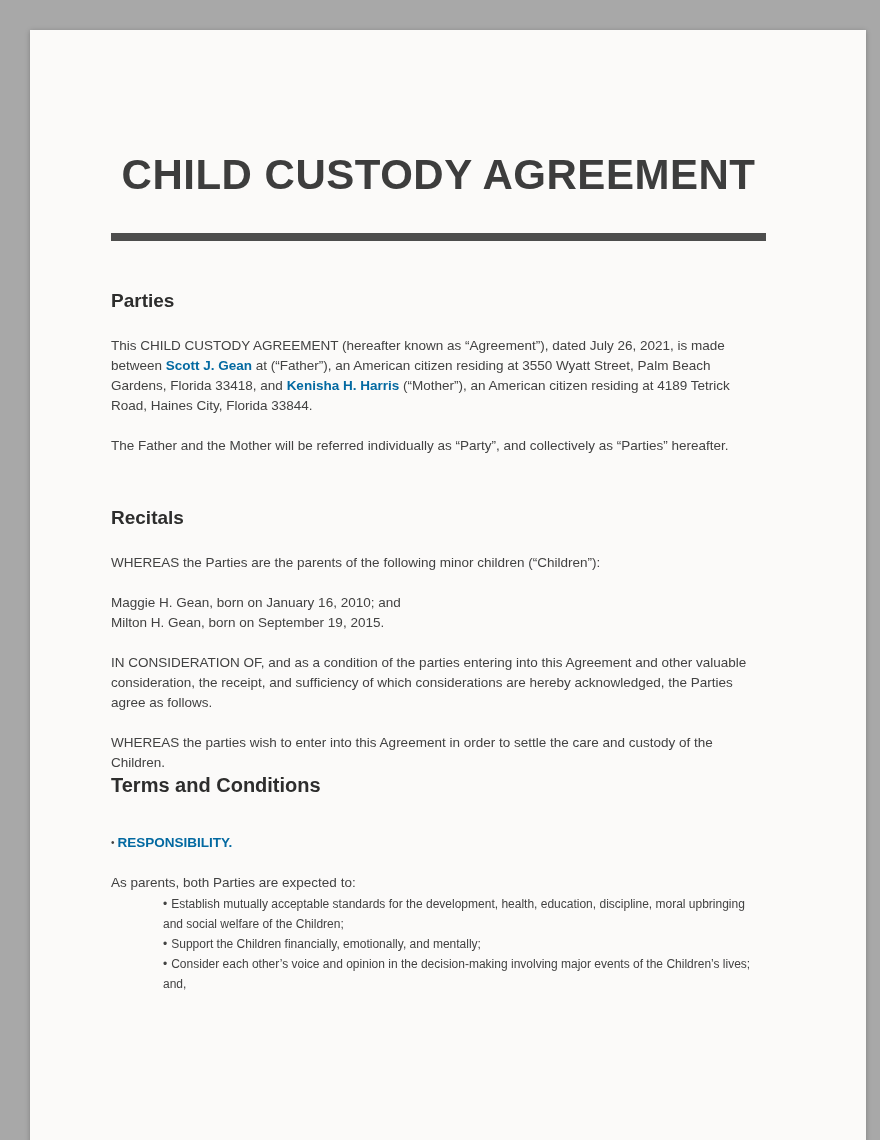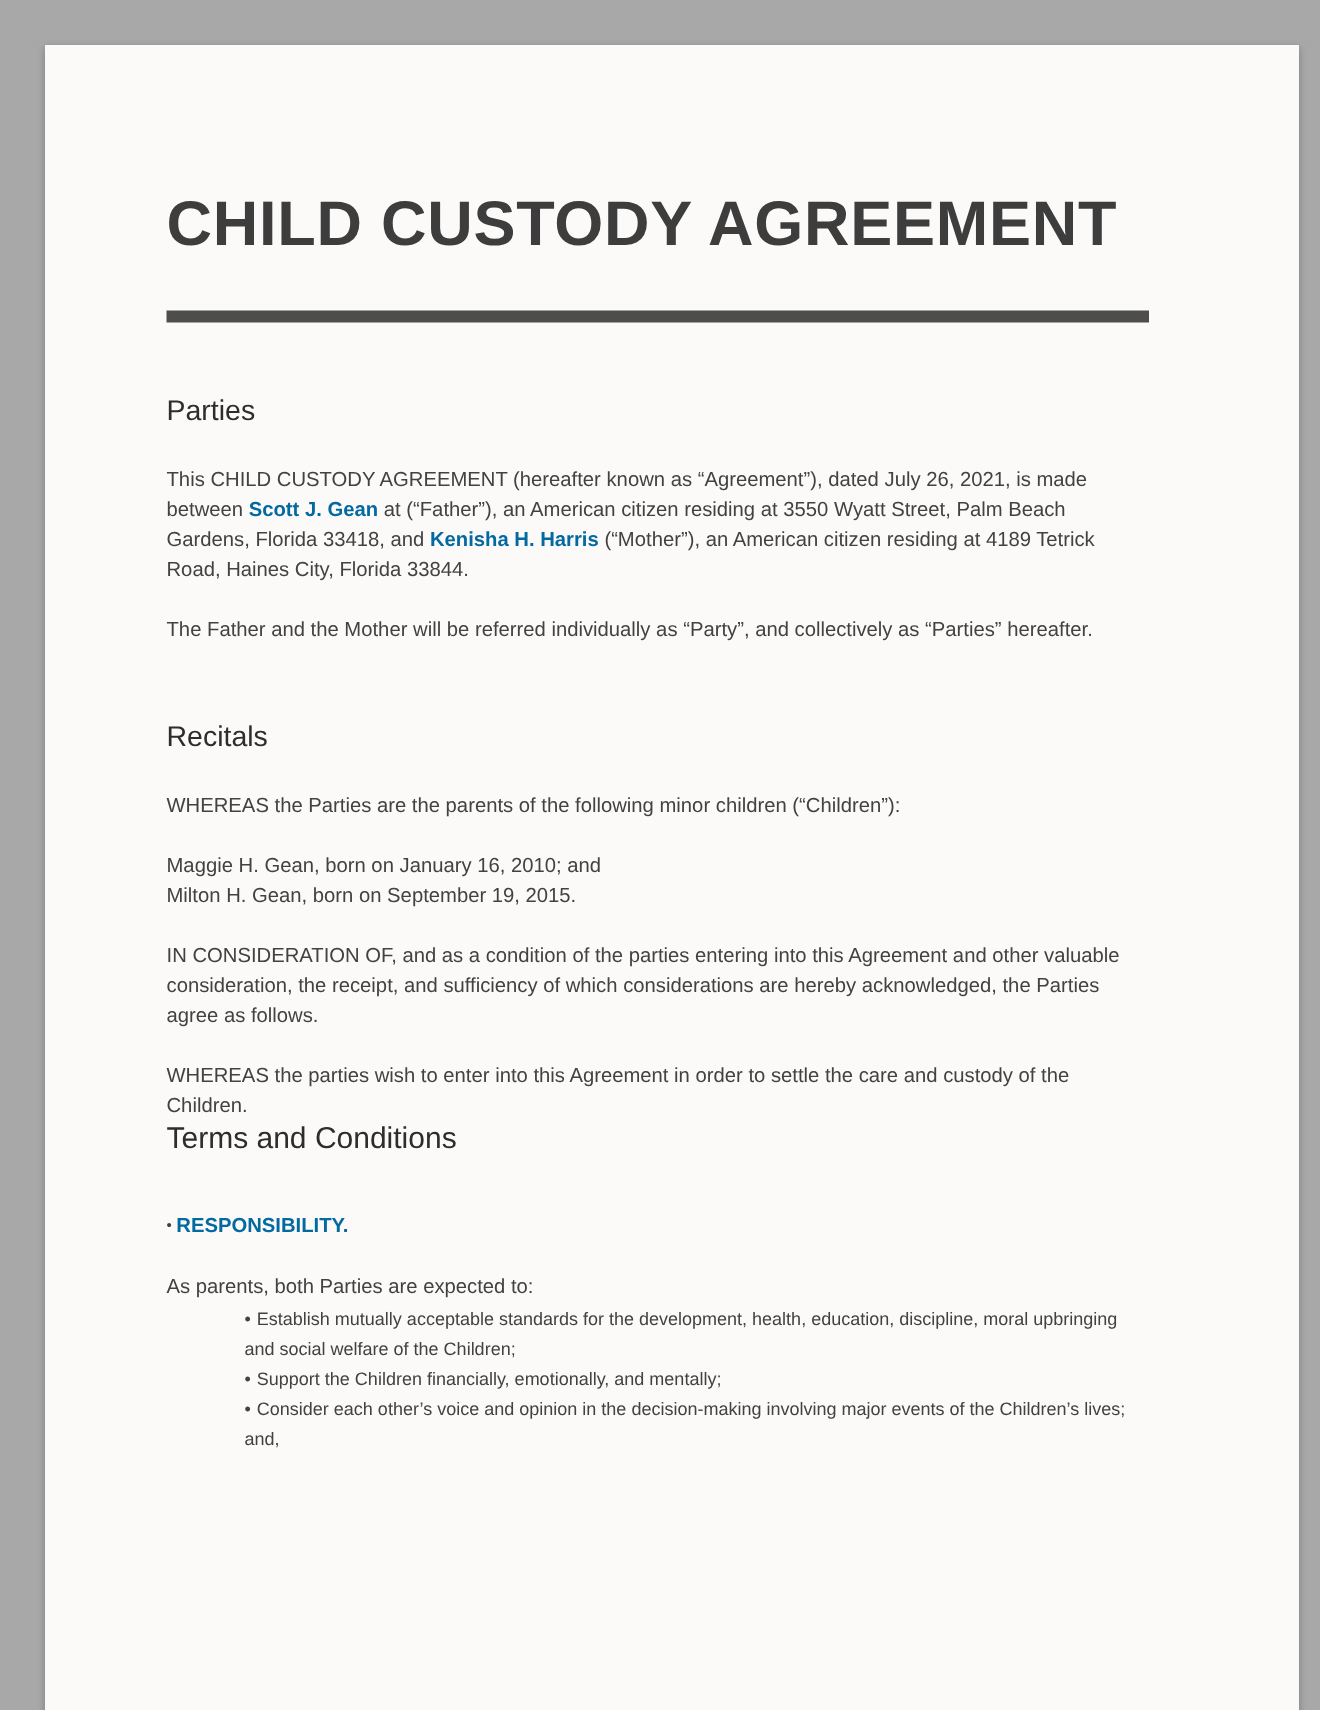--- a/index.html
+++ b/index.html
@@ -14,38 +14,39 @@
     position: absolute;
     left: 30px;
     top: 30px;
     width: 836px;
     height: 1200px;
     background: #fbfaf9;
     box-shadow: 0 1px 5px rgba(0,0,0,0.25);
     padding: 0 100px 0 81px;
   }
   .doc-title {
-    margin-top: 94px;
+    margin-top: 120px;
     font-size: 42px;
     line-height: 1.2;
     font-weight: 700;
     color: #3d3d3d;
+    text-align: center;
     letter-spacing: 0.5px;
     white-space: nowrap;
   }
   .rule {
     margin-top: 33px;
     height: 8px;
     width: 100%;
     background: #4d4d4d;
   }
   .section-heading {
     font-size: 19px;
     line-height: 24px;
-    font-weight: 400;
+    font-weight: 700;
     color: #2d2d2d;
   }
   .h-parties   { margin-top: 48px; }
   .h-recitals  { margin-top: 50px; }
   .h-terms     { font-size: 20px; }
   p.body-text {
     font-size: 13.5px;
     line-height: 20px;
     color: #424242;
     margin-top: 20px;

